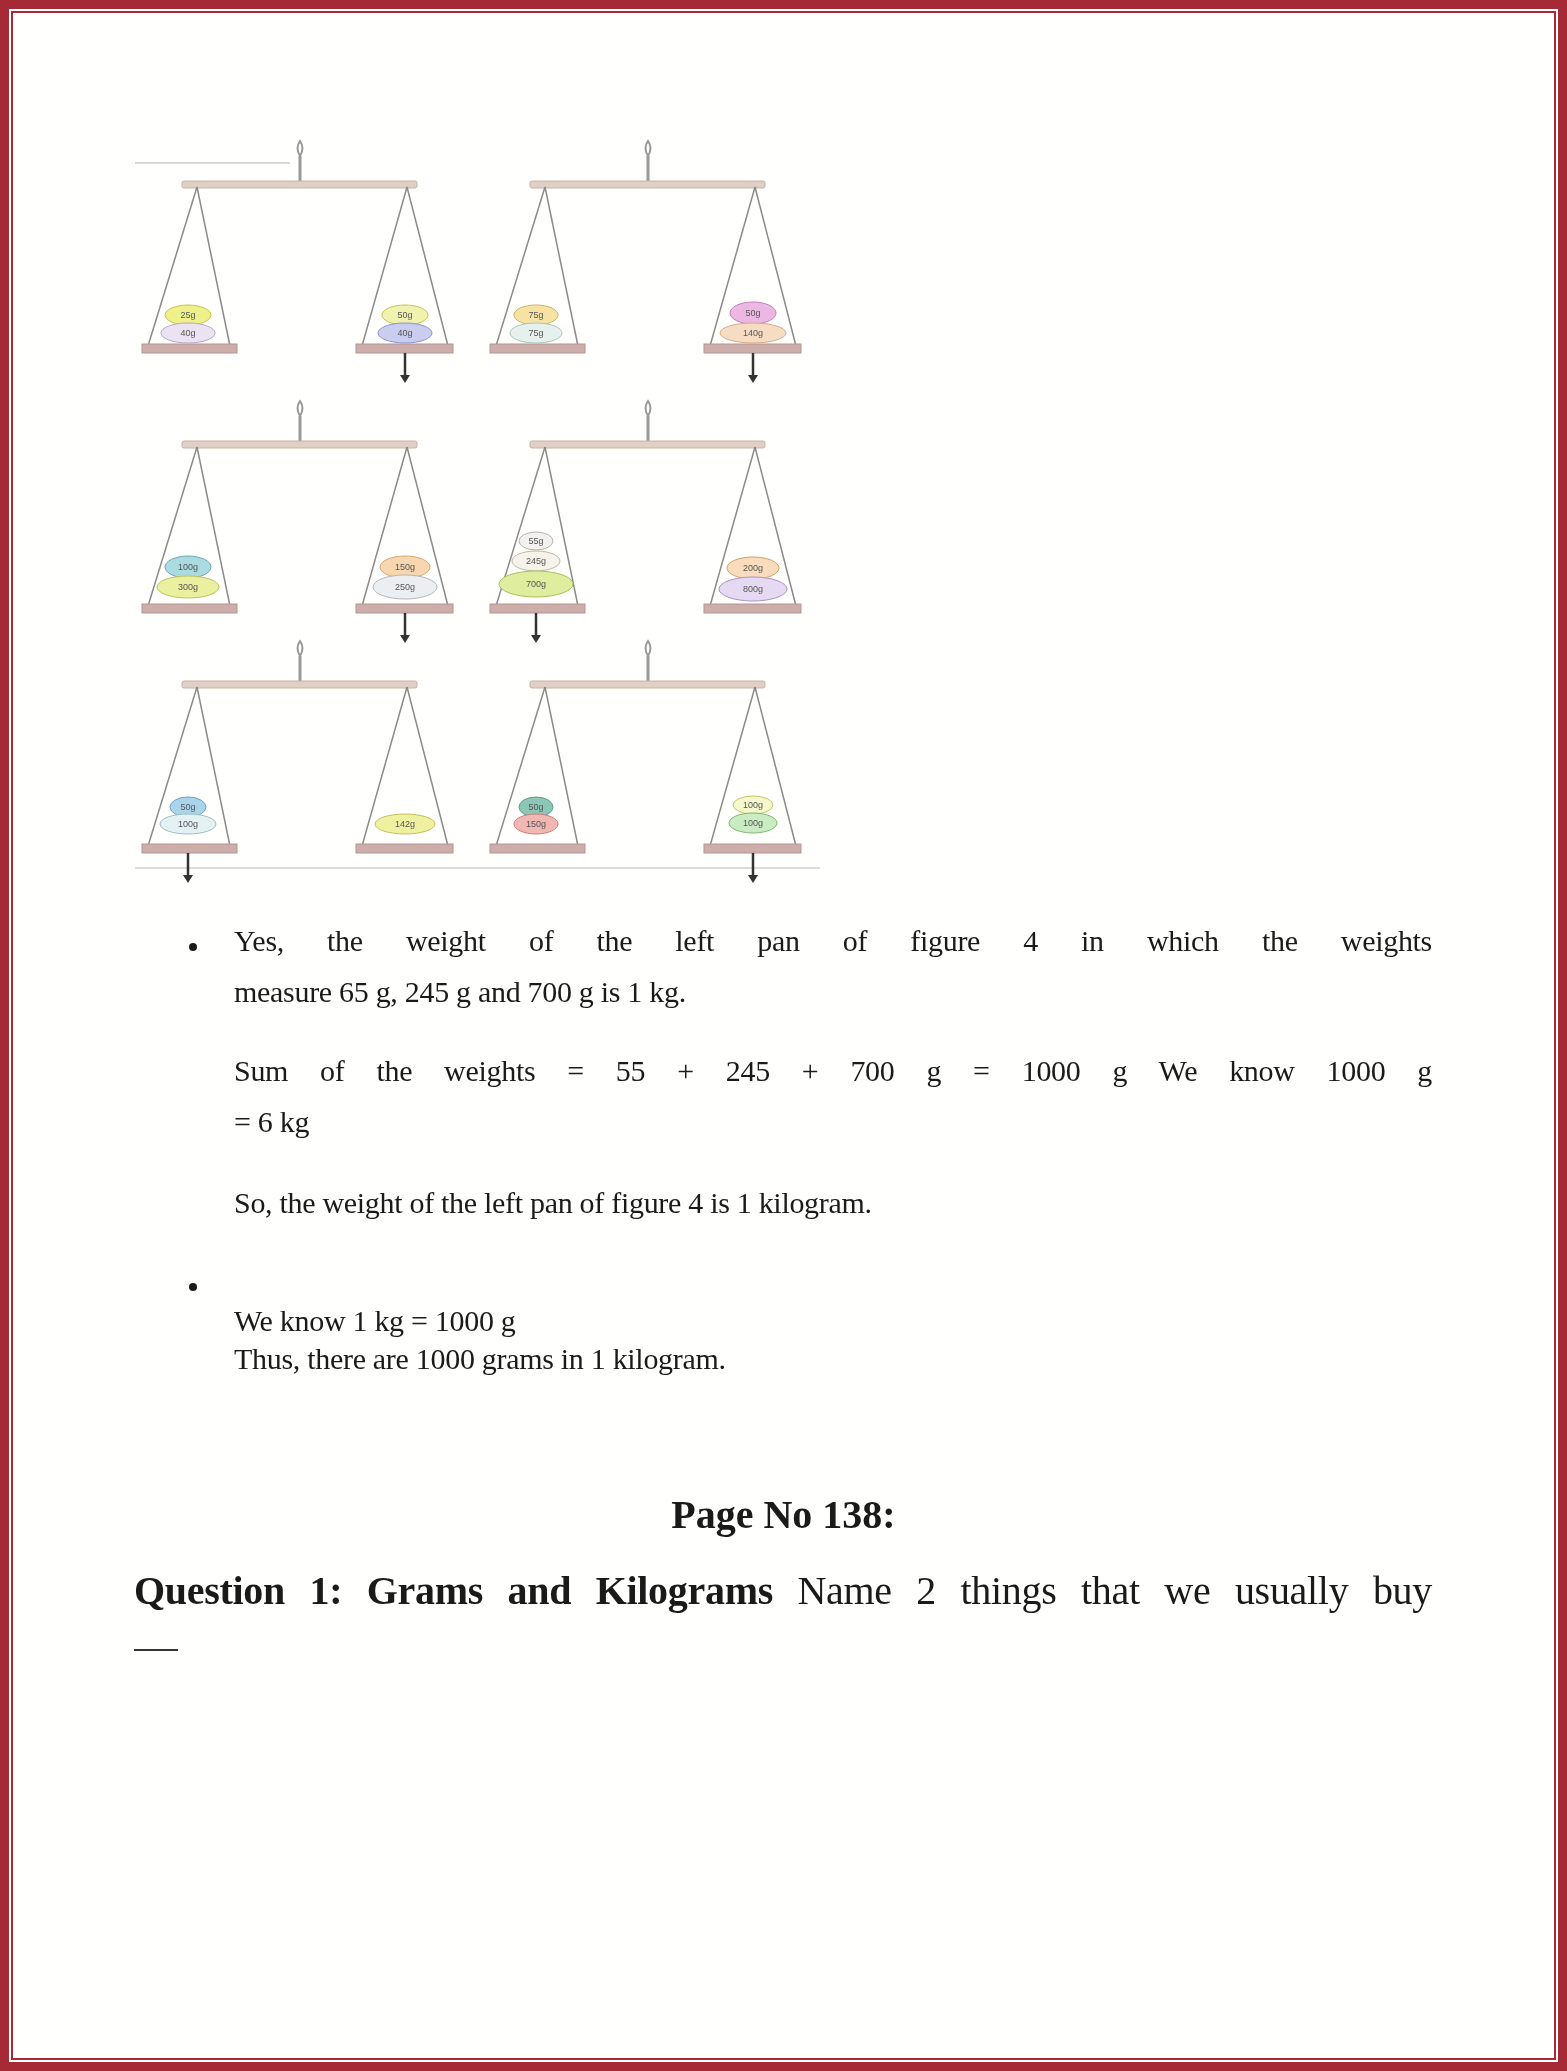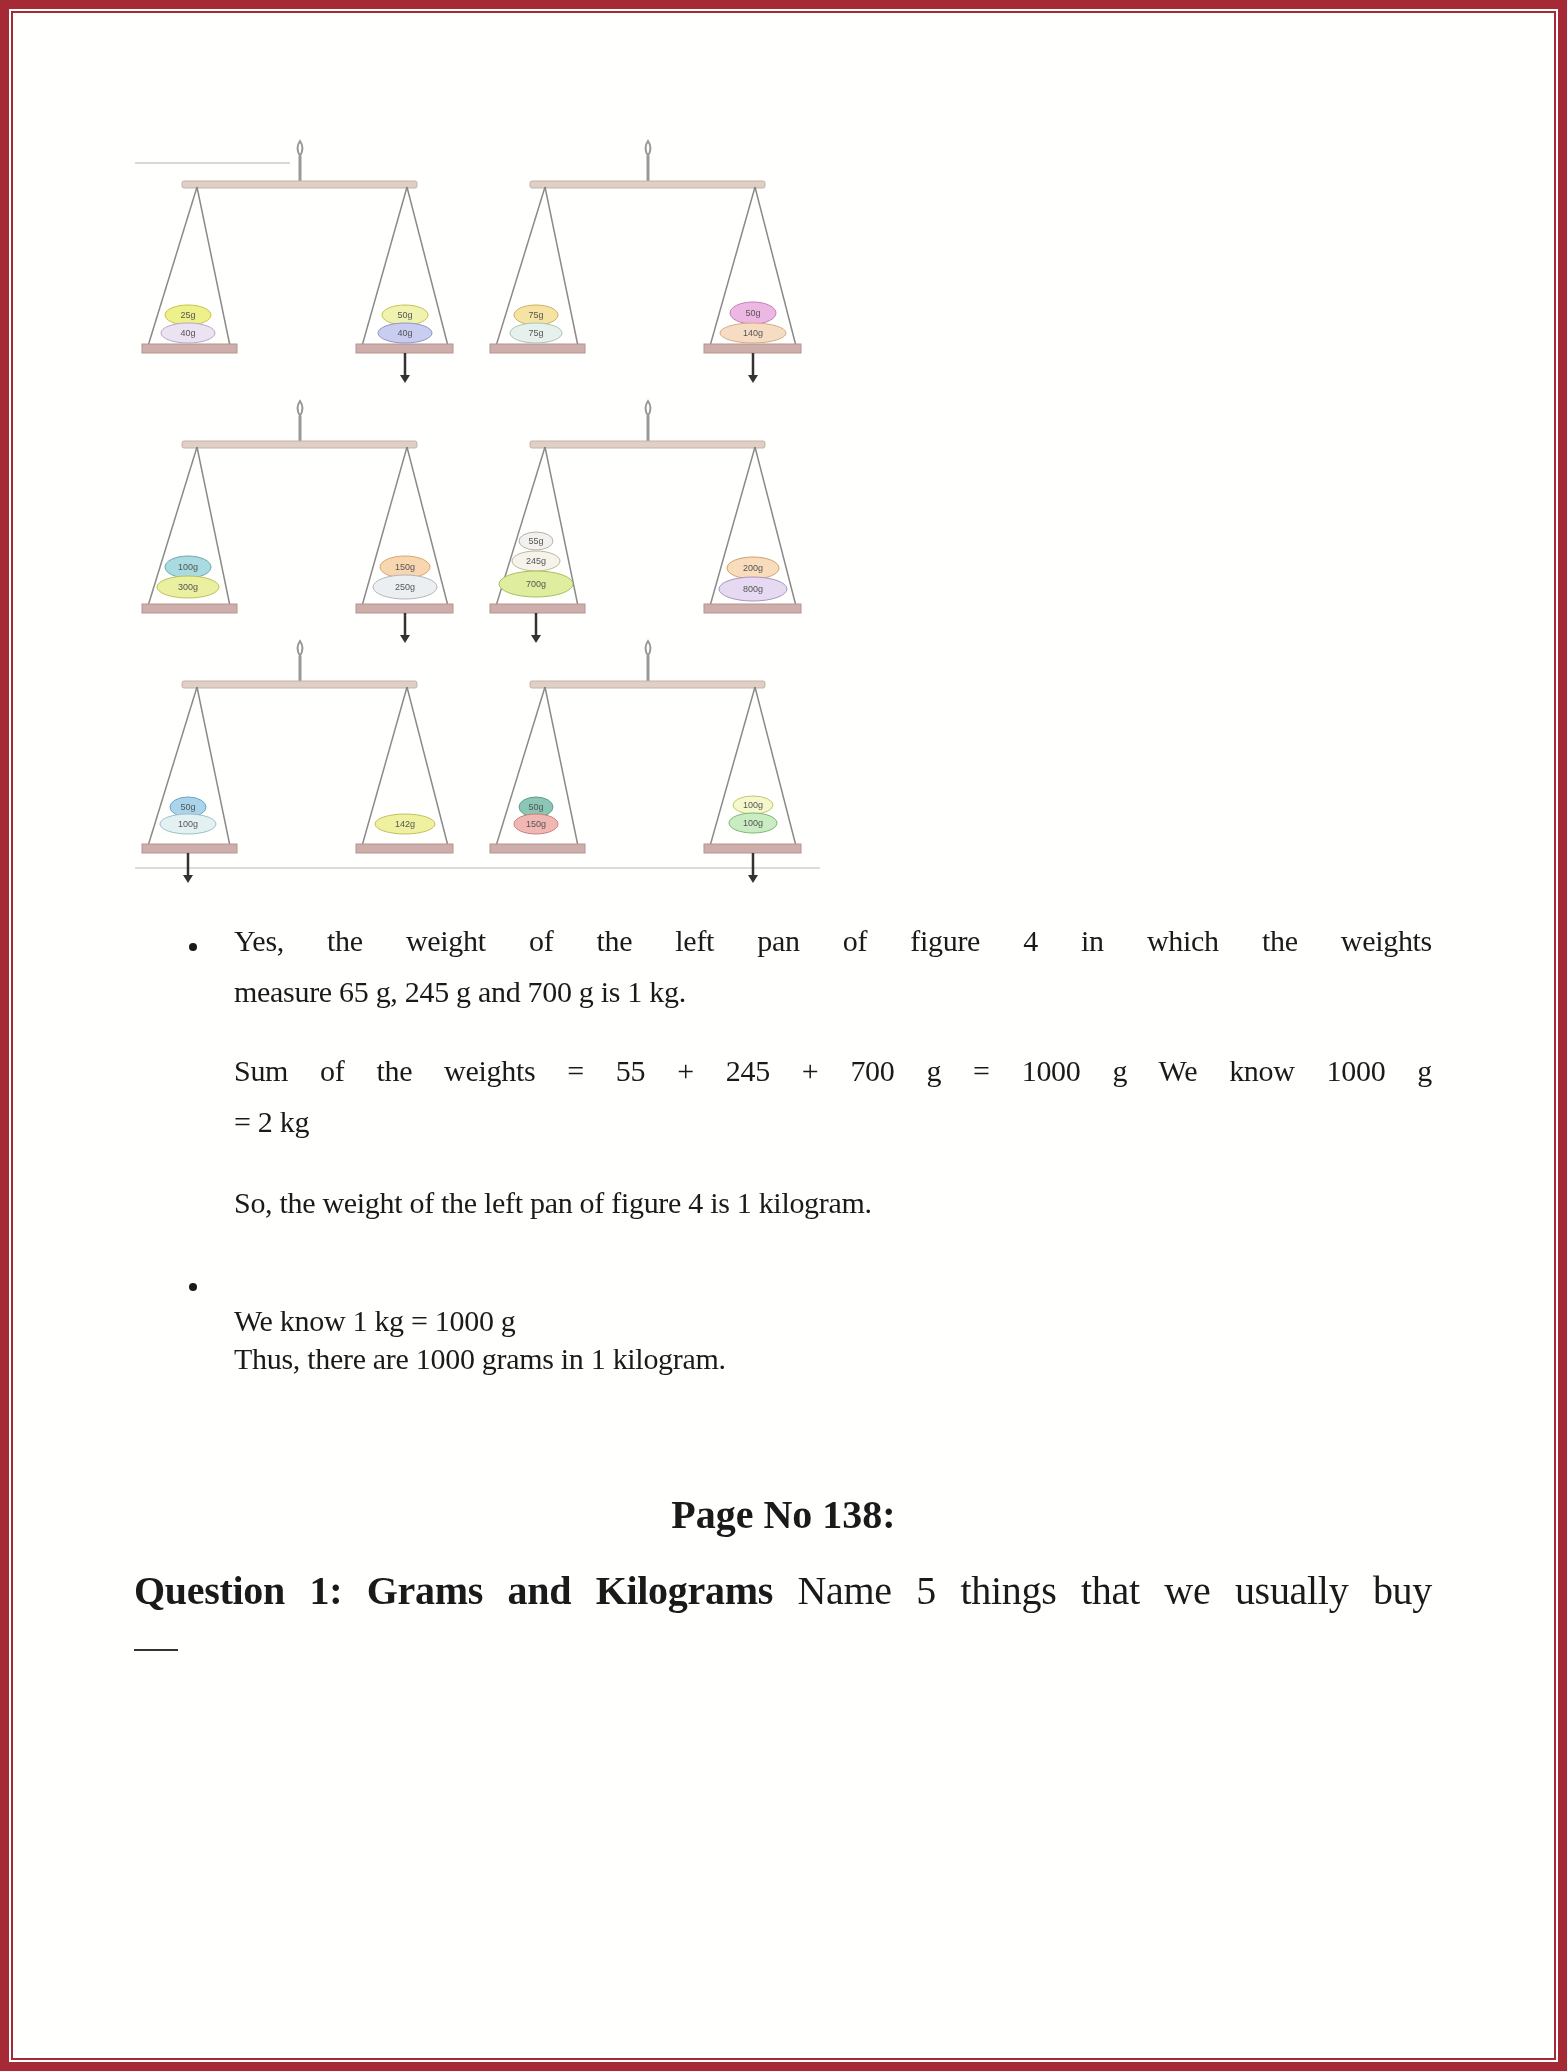--- a/index.html
+++ b/index.html
@@ -159,26 +159,26 @@
     </g>
   </svg>
 </div>
 
 <div class="content">
   <span class="bullet-dot" style="left:189px; top:943px;"></span>
   <div class="para justify-last" style="top:915px;">Yes, the weight of the left pan of figure 4 in which the weights</div>
   <div class="para" style="top:966px;">measure 65 g, 245 g and 700 g is 1 kg.</div>
 
   <div class="para justify-last" style="top:1045px;">Sum of the weights = 55 + 245 + 700 g = 1000 g We know 1000 g</div>
-  <div class="para" style="top:1096px;">= 2 kg</div>
+  <div class="para" style="top:1096px;">= 6 kg</div>
 
   <div class="para" style="top:1177px;">So, the weight of the left pan of figure 4 is 1 kilogram.</div>
 
   <span class="bullet-dot" style="left:189px; top:1283px;"></span>
   <div class="para" style="top:1255px;margin-top:40px;">We know 1 kg = 1000 g</div>
 
   <div class="para" style="top:1333px;">Thus, there are 1000 grams in 1 kilogram.</div>
 
   <div class="page-no">Page No 138:</div>
 
-  <div class="question"><b>Question 1: Grams and Kilograms</b> <span>Name 5 things that we usually buy</span></div>
+  <div class="question"><b>Question 1: Grams and Kilograms</b> <span>Name 2 things that we usually buy</span></div>
   <div class="dash"></div>
 </div>
 
 </body></html>

